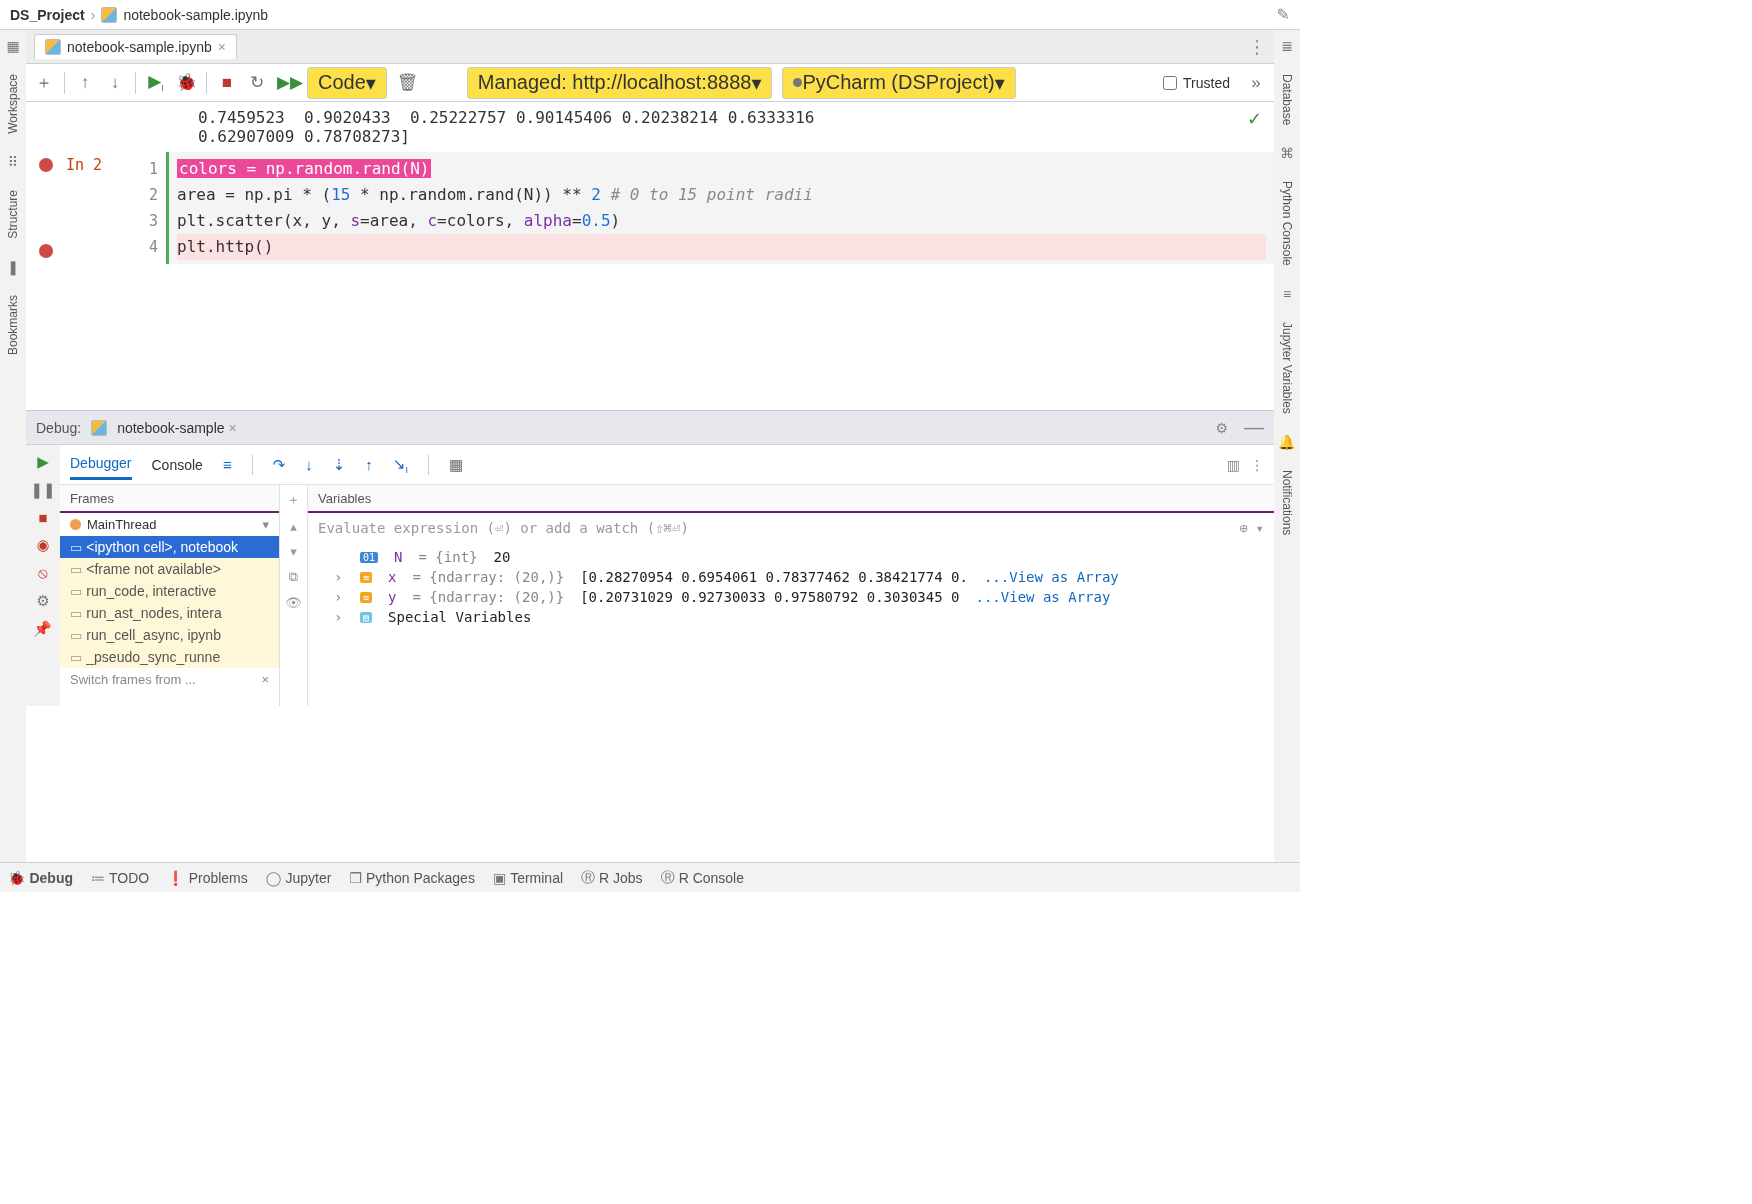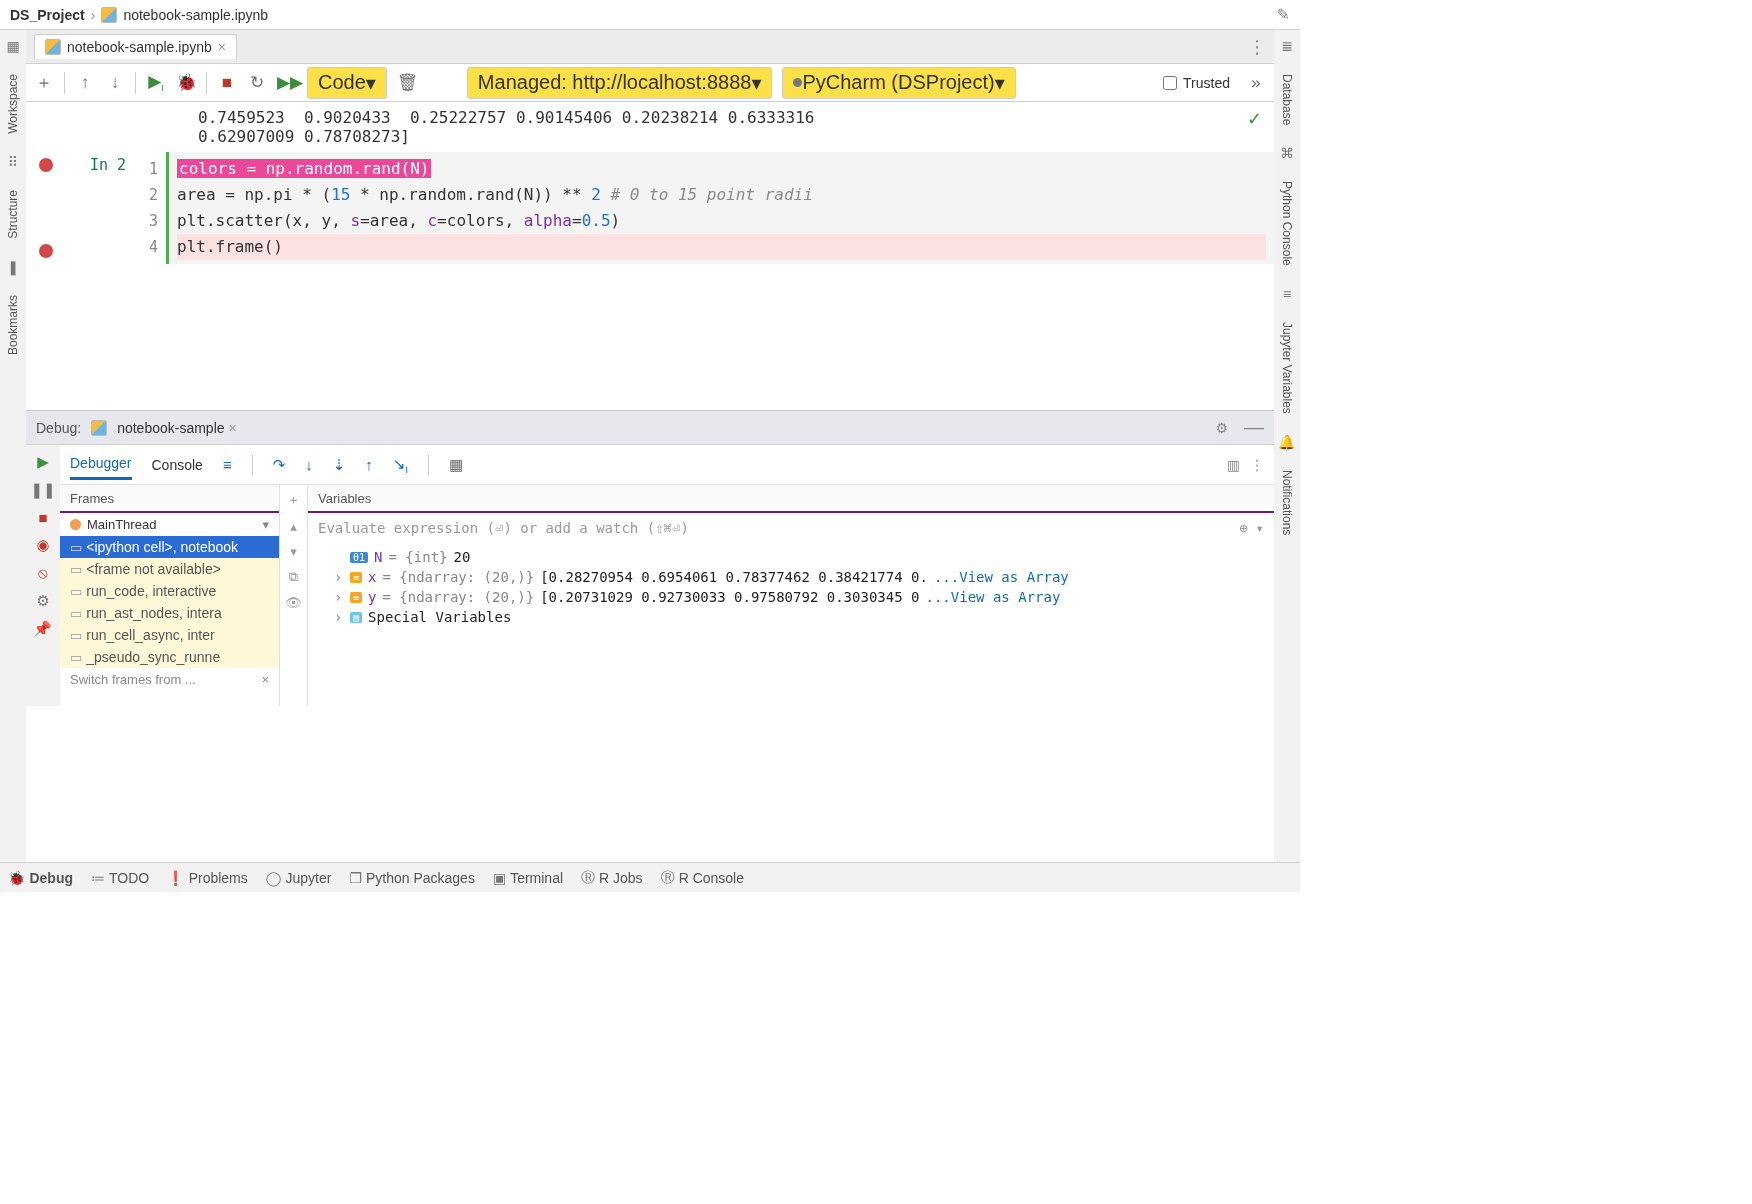--- a/index.html
+++ b/index.html
@@ -33,21 +33,21 @@
 .ntb .sel{border:1px solid #ccc;border-radius:3px;padding:3px 10px;background:#fde047;display:flex;align-items:center;gap:0;cursor:pointer;font-size:20px;}
 .ntb .check{margin-left:auto;display:flex;align-items:center;gap:6px;font-size:14px;}
 .ntb .check input{width:14px;height:14px;}
 
 
 .nb{flex:0 0 308px;overflow:hidden;position:relative;}
 .output-prev{padding:6px 0 6px 172px;font-family:"SF Mono",Menlo,monospace;font-size:16px;white-space:pre;}
 .cell{display:flex;position:relative;}
 .gutter{width:40px;}
 .bp{width:14px;height:14px;border-radius:50%;background:#d14848;margin:6px auto;}
-.prompt{width:60px;text-align:right;color:#15803d;font-family:"SF Mono",Menlo,monospace;font-size:15px;padding-top:4px;}
+.prompt{width:60px;color:#c2410c;font-family:"SF Mono",Menlo,monospace;font-size:15px;padding-top:4px;}
 .lnums{width:40px;text-align:right;color:#888;font-family:"SF Mono",Menlo,monospace;font-size:15px;padding-top:4px;line-height:26px;padding-right:8px;}
 .code{flex:1;background:#f4f4f4;border-left:3px solid #4caf50;padding:4px 8px;font-family:"SF Mono",Menlo,monospace;font-size:16px;line-height:26px;}
 .code .l1{background:#ec4899;color:#fff;padding:0 2px;}
 .code .l4{background:#fbe1e1;display:block;}
 .c-cm{color:#8a8a8a;font-style:italic;}
 .c-num{color:#1e6fd6;}
 .c-nm{color:#7a2ea8;}
 .nb .okmark{position:absolute;top:6px;right:12px;color:#3a8f3a;font-size:18px;}
 
 
@@ -86,21 +86,21 @@
 .frames li.sel .fi{color:#cfe0ff;}
 .frames .sw{padding:4px 10px;color:#888;font-size:13px;display:flex;align-items:center;}
 .frames .sw .x{margin-left:auto;}
 
 .fr-strip{width:28px;display:flex;flex-direction:column;align-items:center;gap:10px;padding-top:6px;color:#999;border-right:1px solid #e0e0e0;}
 
 .vars{flex:1;display:flex;flex-direction:column;overflow:hidden;}
 .vars .ev{height:30px;display:flex;align-items:center;padding:0 10px;gap:8px;color:#999;font-family:"SF Mono",Menlo,monospace;font-size:14px;}
 .vars .ev .more{margin-left:auto;}
 .vars ul{list-style:none;padding:4px 0;}
-.vars li{padding:2px 10px 2px 26px;font-family:"SF Mono",Menlo,monospace;font-size:14px;display:flex;align-items:center;gap:6px;white-space:nowrap;overflow:hidden;}
+.vars li{padding:2px 10px 2px 26px;font-family:"SF Mono",Menlo,monospace;font-size:14px;display:flex;align-items:center;gap:16px;white-space:nowrap;overflow:hidden;}
 .vars .car{color:#888;width:10px;}
 .vars .vic{font-size:10px;padding:0 3px;border-radius:2px;}
 .vars .vic.int{background:#3c88d4;color:#fff;}
 .vars .vic.arr{background:#f5a623;color:#fff;}
 .vars .vic.sp{background:#70c4e4;color:#fff;}
 .vars .vn{color:#7a2ea8;}
 .vars .vt2{color:#888;}
 .vars .vv{color:#222;}
 .vars .lk{color:#1068bf;}
 
@@ -192,21 +192,21 @@
         <div class="lnums">
           <div>1</div>
           <div>2</div>
           <div>3</div>
           <div>4</div>
         </div>
         <div class="code">
           <div><span class="l1">colors = np.random.rand(N)</span></div>
           <div><span>area = np.pi * (</span><span class="c-num">15</span><span> * np.random.rand(N)) ** </span><span class="c-num">2</span>  <span class="c-cm"># 0 to 15 point radii</span></div>
           <div><span>plt.scatter(x, y, </span><span class="c-nm">s</span><span>=area, </span><span class="c-nm">c</span><span>=colors, </span><span class="c-nm">alpha</span><span>=</span><span class="c-num">0.5</span><span>)</span></div>
-          <span class="l4">plt.frame()</span>
+          <span class="l4">plt.http()</span>
         </div>
       </div>
     </div>
 
     <div class="dbg-head">
       <span class="ttl">Debug:</span>
       <span class="nb-ico"></span>
       <span class="tab">
         <span>notebook-sample</span>
         <span class="x">×</span>
@@ -265,21 +265,21 @@
               <li class="dim">
                   <span class="fi">▭</span>
                   <span>run_code, interactive</span>
                 </li>
               <li class="dim">
                   <span class="fi">▭</span>
                   <span>run_ast_nodes, intera</span>
                 </li>
               <li class="dim">
                   <span class="fi">▭</span>
-                  <span>run_cell_async, inter</span>
+                  <span>run_cell_async, ipynb</span>
                 </li>
               <li class="dim">
                   <span class="fi">▭</span>
                   <span>_pseudo_sync_runne</span>
                 </li>
             </ul>
             <div class="sw">
                 <span>Switch frames from ...</span>
                 <span class="x">×</span>
               </div>

